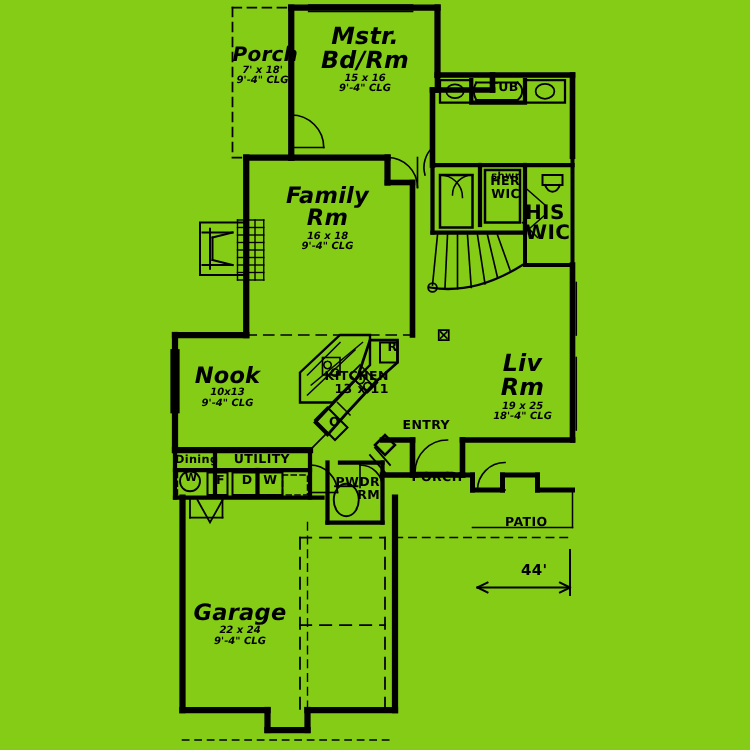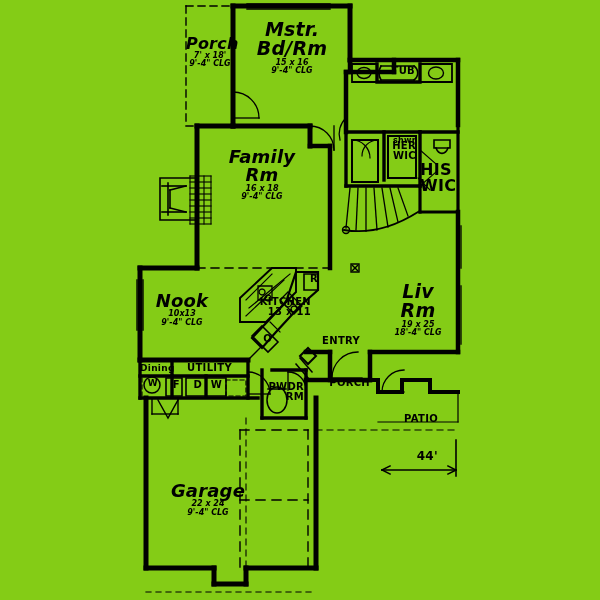--- a/index.html
+++ b/index.html
@@ -479,21 +479,21 @@
   </div>
 
   <div class="tag" style="left:324px;top:378px;width:46px;font-size:10px;">
     <span>PORCH</span>
   </div>
 
   <div class="tag" style="left:394px;top:414px;width:44px;font-size:10px;">
     <span>PATIO</span>
   </div>
 
-  <div class="lbl" style="left:150px;top:482px;width:84px;font-size:18px;padding-left:16px;">
+  <div class="lbl" style="left:150px;top:482px;width:84px;font-size:18px;">
     <span class="nm">Garage</span>
     <span class="dim">22 x 24</span>
     <span class="clg">9'-4" CLG</span>
   </div>
 
   <div class="tag" style="left:404px;top:450px;width:34px;font-size:12px;">
     <span>44'</span>
   </div>
 
 </div>

